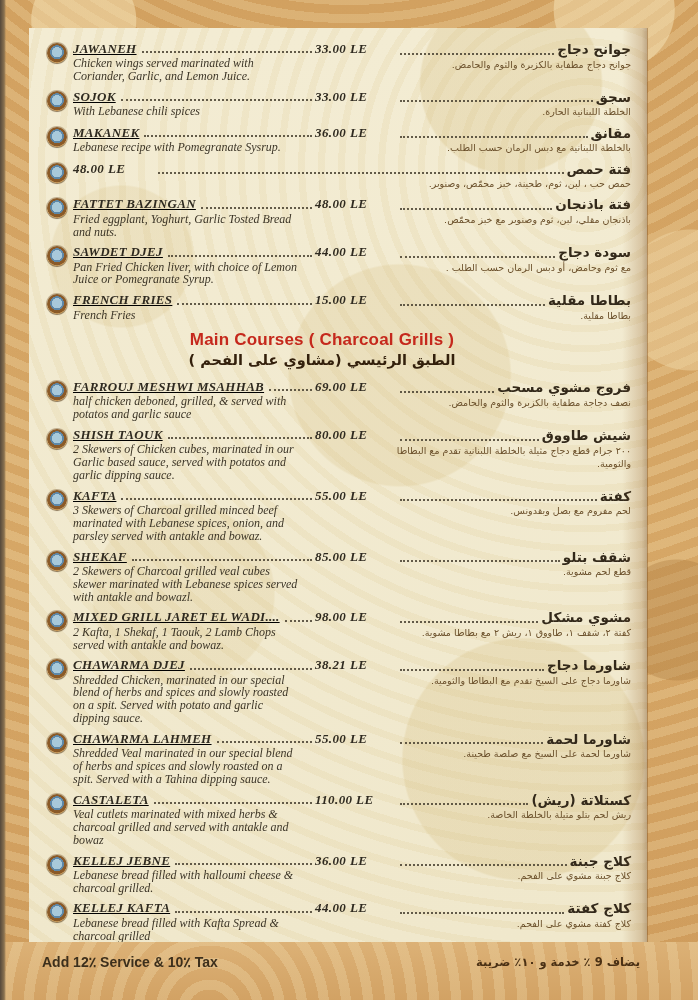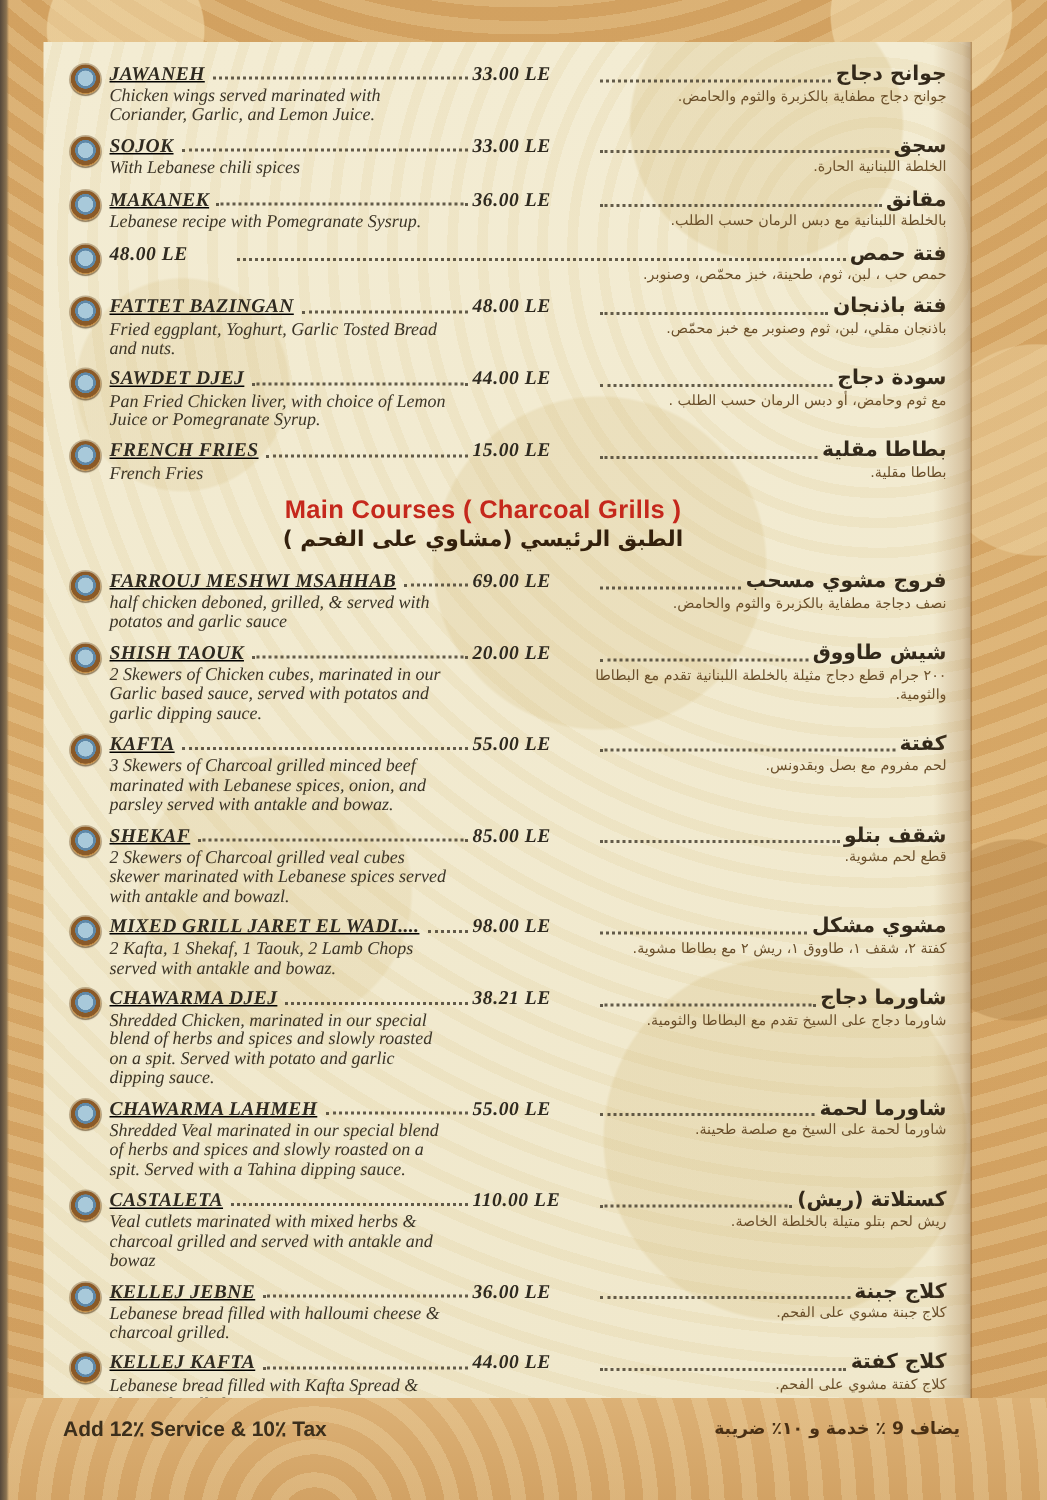--- a/index.html
+++ b/index.html
@@ -67,21 +67,21 @@
   }
   .ar-desc{font:400 9.5px/1.4 "DejaVu Sans",sans-serif;color:#6a4f2a;text-align:right;margin-top:0;}
 
   
   .section-heading{text-align:center;margin:6px 40px 8px 0;}
   .heading-en{font:700 17px/1.25 "Liberation Sans",sans-serif;color:#c5281c;letter-spacing:.2px;}
   .heading-ar{font:700 14.5px/1.5 "DejaVu Sans",sans-serif;color:#33200c;}
 
   
   .bottom-strip{
-    position:absolute;left:0;right:0;bottom:0;height:68px;
+    position:absolute;left:0;right:0;bottom:0;height:58px;
     background:
       repeating-radial-gradient(circle at 30% 120%, rgba(242,222,176,.3) 0 10px, rgba(0,0,0,0) 10px 22px),
       linear-gradient(180deg,#dcb176,#d2a264);
     display:flex;justify-content:space-between;align-items:flex-start;
     padding:12px 58px 0 42px;box-sizing:border-box;z-index:4;
   }
   .foot-en{font:600 14px/1.2 "Liberation Sans",sans-serif;color:#3c2f1c;}
   .foot-ar{font:700 11.5px/1.5 "DejaVu Sans",sans-serif;color:#4a3014;}
 </style>
 </head>
@@ -233,21 +233,21 @@
   </div>
         <div class="item">
     <div class="bullet"></div>
     <div class="en">
       <div class="en-line">
         <span class="en-name">SHISH TAOUK</span>
         <span class="leader"></span>
       </div>
       <div class="en-desc">2 Skewers of Chicken cubes, marinated in our Garlic based sauce, served with potatos and  garlic dipping sauce.</div>
     </div>
-    <div class="price">20.00 LE</div>
+    <div class="price">80.00 LE</div>
     <div class="arb" dir="rtl">
       <div class="ar-line">
         <span class="ar-name">شيش طاووق</span>
         <span class="leader"></span>
       </div>
       <div class="ar-desc">٢٠٠ جرام قطع دجاج مثيلة بالخلطة اللبنانية  تقدم مع البطاطا والثومية.</div>
     </div>
   </div>
         <div class="item">
     <div class="bullet"></div>

